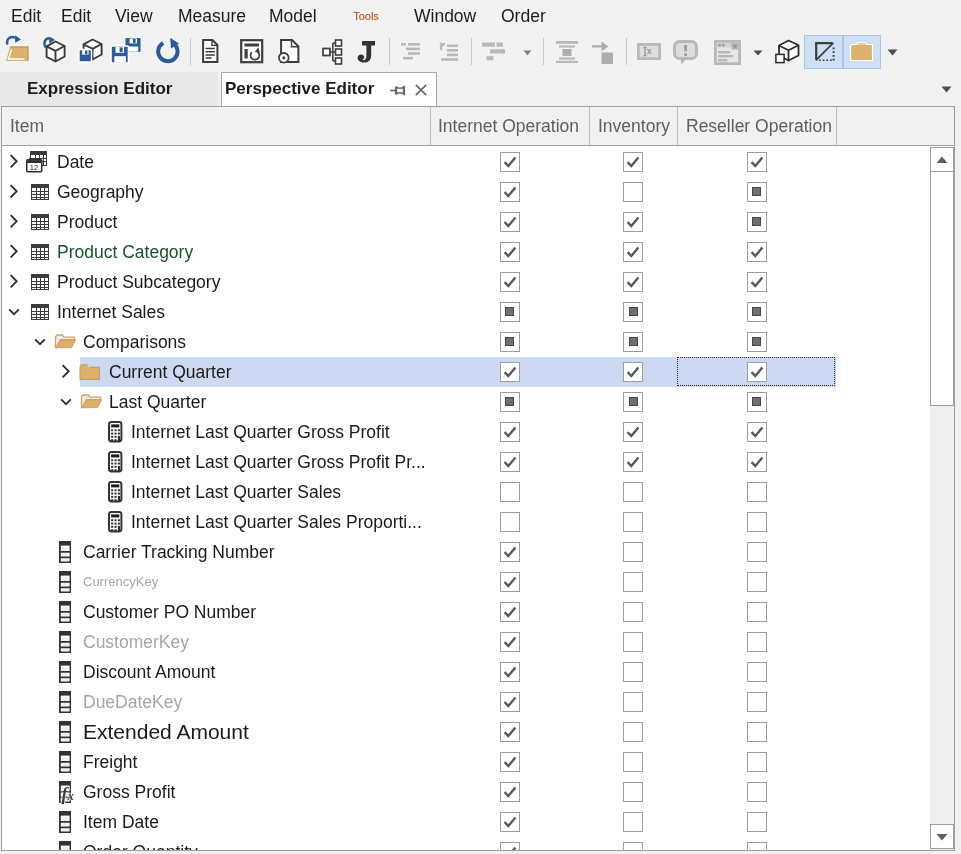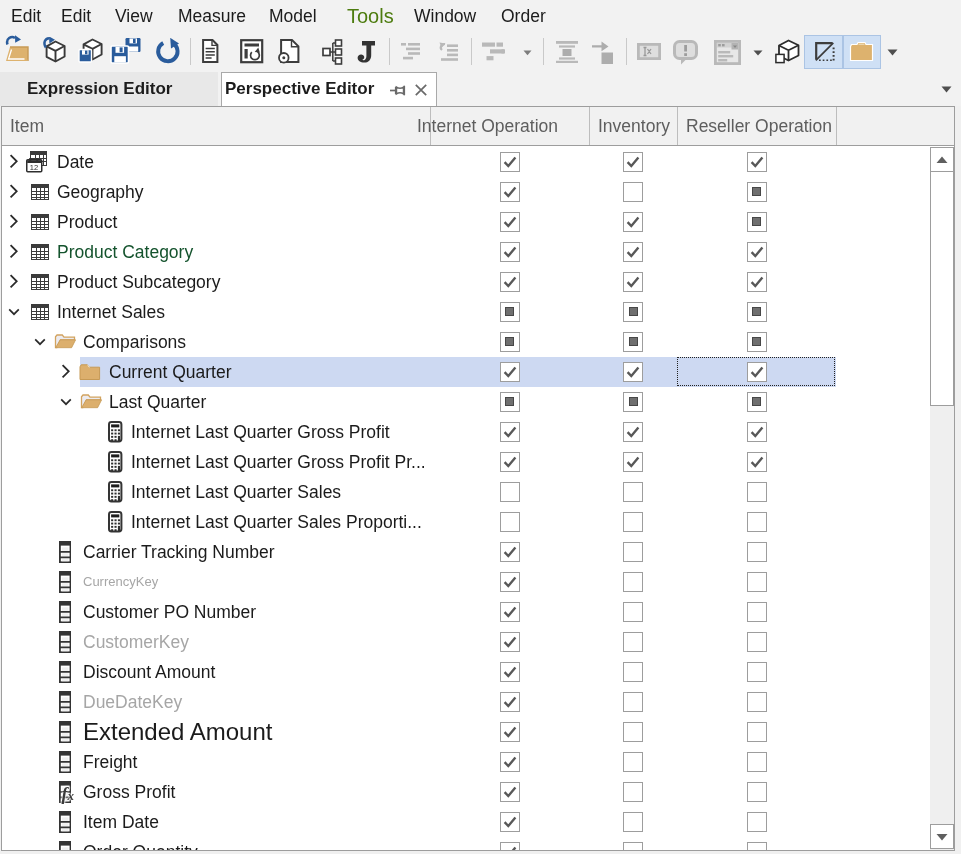--- a/index.html
+++ b/index.html
@@ -8,21 +8,21 @@
        -webkit-font-smoothing:antialiased; }
 </style></head>
 <body>
 
 <div style="position:absolute;left:0;top:0;width:961px;height:106px;background:#f2f2f2"></div>
 <div style="position:absolute;left:11px;top:0;width:24px;height:33px;line-height:33px;font-size:17.5px;color:#1c1c1c;text-align:left">Edit</div>
 <div style="position:absolute;left:61px;top:0;width:29px;height:33px;line-height:33px;font-size:17.5px;color:#1c1c1c;text-align:left">Edit</div>
 <div style="position:absolute;left:115px;top:0;width:35px;height:33px;line-height:33px;font-size:17.5px;color:#1c1c1c;text-align:left">View</div>
 <div style="position:absolute;left:178px;top:0;width:67px;height:33px;line-height:33px;font-size:17.5px;color:#1c1c1c;text-align:left">Measure</div>
 <div style="position:absolute;left:269px;top:0;width:50px;height:33px;line-height:33px;font-size:17.5px;color:#1c1c1c;text-align:left">Model</div>
-<div style="position:absolute;left:347px;top:0;width:38px;height:33px;line-height:33px;font-size:20px;color:#4d7c0f;text-align:right">Tools</div>
+<div style="position:absolute;left:347px;top:0;width:38px;height:33px;line-height:33px;font-size:11px;color:#c2410c;text-align:center">Tools</div>
 <div style="position:absolute;left:414px;top:0;width:61px;height:33px;line-height:33px;font-size:17.5px;color:#1c1c1c;text-align:left">Window</div>
 <div style="position:absolute;left:501px;top:0;width:38px;height:33px;line-height:33px;font-size:17.5px;color:#1c1c1c;text-align:left">Order</div>
 
 <div style="position:absolute;left:4px;top:35px">
     <svg width="28" height="28" viewBox="0 0 28 28" style="">
       <path d="M2 26 L6 12 H24 V24 L23 26 Z" fill="#DDB26E"></path>
       <path d="M6 12 H24 V26" fill="none" stroke="#C79A55" stroke-width="1.4"></path>
       <path d="M7.5 14.5 L4.5 24 H20.5" fill="none" stroke="#fff" stroke-width="1.3"></path>
       <path d="M3.5 9.5 C1.5 3.5 7.5 0.5 11 3" fill="none" stroke="#2a5c9c" stroke-width="2.5"></path>
       <path d="M11 0.2 L17 4.4 L11.2 7.8 Z" fill="#2a5c9c"></path>
@@ -233,21 +233,21 @@
   </div>
 <div style="position:absolute;left:941px;top:86px">
     <svg width="11" height="7" viewBox="0 0 11 7" style="">
       <path d="M0.5 0.5 L10.5 0.5 L5.5 6.5 Z" fill="#4f4f4f"></path>
     </svg>
   </div>
 
 <div style="position:absolute;left:1px;top:106px;width:954px;height:40px;background:#f1f1f1;border:1px solid #9d9d9d;box-sizing:border-box"></div>
 <div style="position:absolute;left:10px;top:106px;height:40px;line-height:40px;font-size:17.5px;color:#5e5e5e;white-space:nowrap">Item</div>
 <div style="position:absolute;left:430px;top:107px;width:1px;height:38px;background:#bdbdbd"></div>
-<div style="position:absolute;left:417px;top:106px;height:34px;line-height:40px;font-size:17.5px;color:#5e5e5e;white-space:nowrap">Internet Operation</div>
+<div style="position:absolute;left:438px;top:106px;height:34px;line-height:40px;font-size:17.5px;color:#5e5e5e;white-space:nowrap">Internet Operation</div>
 <div style="position:absolute;left:589px;top:107px;width:1px;height:38px;background:#bdbdbd"></div>
 <div style="position:absolute;left:598px;top:106px;height:40px;line-height:40px;font-size:17.5px;color:#5e5e5e;white-space:nowrap">Inventory</div>
 <div style="position:absolute;left:677px;top:107px;width:1px;height:38px;background:#bdbdbd"></div>
 <div style="position:absolute;left:686px;top:106px;height:40px;line-height:40px;font-size:17.5px;color:#5e5e5e;white-space:nowrap">Reseller Operation</div>
 <div style="position:absolute;left:836px;top:107px;width:1px;height:38px;background:#bdbdbd"></div>
 
 <div style="position:absolute;left:1px;top:146px;width:954px;height:705px;background:#ffffff;border:1px solid #9d9d9d;border-top:none;box-sizing:border-box;"></div>
 <div style="position:absolute;left:2px;top:146px;width:952px;height:704px;overflow:hidden">
 <div style="position:absolute;left:-2px;top:-146px;width:961px;height:854px">
 <div style="position:absolute;left:9px;top:154px">
@@ -703,21 +703,21 @@
 <div style="position:absolute;left:58.5px;top:721px;width:24px;height:22px">
         <svg width="12" height="22" viewBox="0 0 12 22" style="">
           <rect x="0.9" y="0.9" width="10.6" height="20.4" fill="#fff" stroke="#333" stroke-width="1.8"></rect>
           <rect x="1" y="1" width="10.4" height="3.6" fill="#333"></rect>
           <rect x="3" y="6.4" width="6.4" height="3.4" fill="#efefef"></rect>
           <rect x="3" y="12.2" width="6.4" height="3.4" fill="#efefef"></rect>
           <rect x="3" y="17.6" width="6.4" height="2.6" fill="#efefef"></rect>
           <path d="M1 10.8h10.4 M1 16.4h10.4" stroke="#333" stroke-width="1.8"></path>
         </svg>
       </div>
-<div style="position:absolute;left:83px;top:717px;height:30px;line-height:30px;font-size:24px;color:#1b1b1b;white-space:nowrap">Extended Amount</div>
+<div style="position:absolute;left:83px;top:717px;height:30px;line-height:30px;font-size:21px;color:#1b1b1b;white-space:nowrap">Extended Amount</div>
 <div style="position:absolute;left:499.5px;top:721.5px;width:20px;height:20px;background:#fff;border:1px solid #9d9d9d;box-sizing:border-box">
         <svg width="18" height="18" viewBox="0 0 18 18" style="">
           <path d="M3.6 9.2 L7.3 13 L14.4 4.6" fill="none" stroke="#585858" stroke-width="2.4"></path>
         </svg>
       </div>
 <div style="position:absolute;left:623.0px;top:721.5px;width:20px;height:20px;background:#fff;border:1px solid #9d9d9d;box-sizing:border-box"></div>
 <div style="position:absolute;left:746.5px;top:721.5px;width:20px;height:20px;background:#fff;border:1px solid #9d9d9d;box-sizing:border-box"></div>
 <div style="position:absolute;left:58.5px;top:751px;width:24px;height:22px">
         <svg width="12" height="22" viewBox="0 0 12 22" style="">
           <rect x="0.9" y="0.9" width="10.6" height="20.4" fill="#fff" stroke="#333" stroke-width="1.8"></rect>

